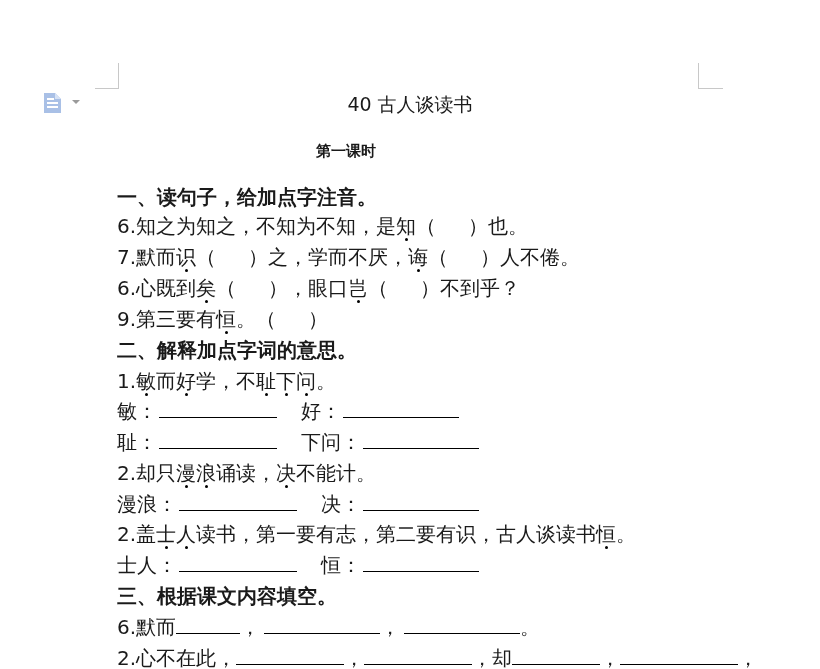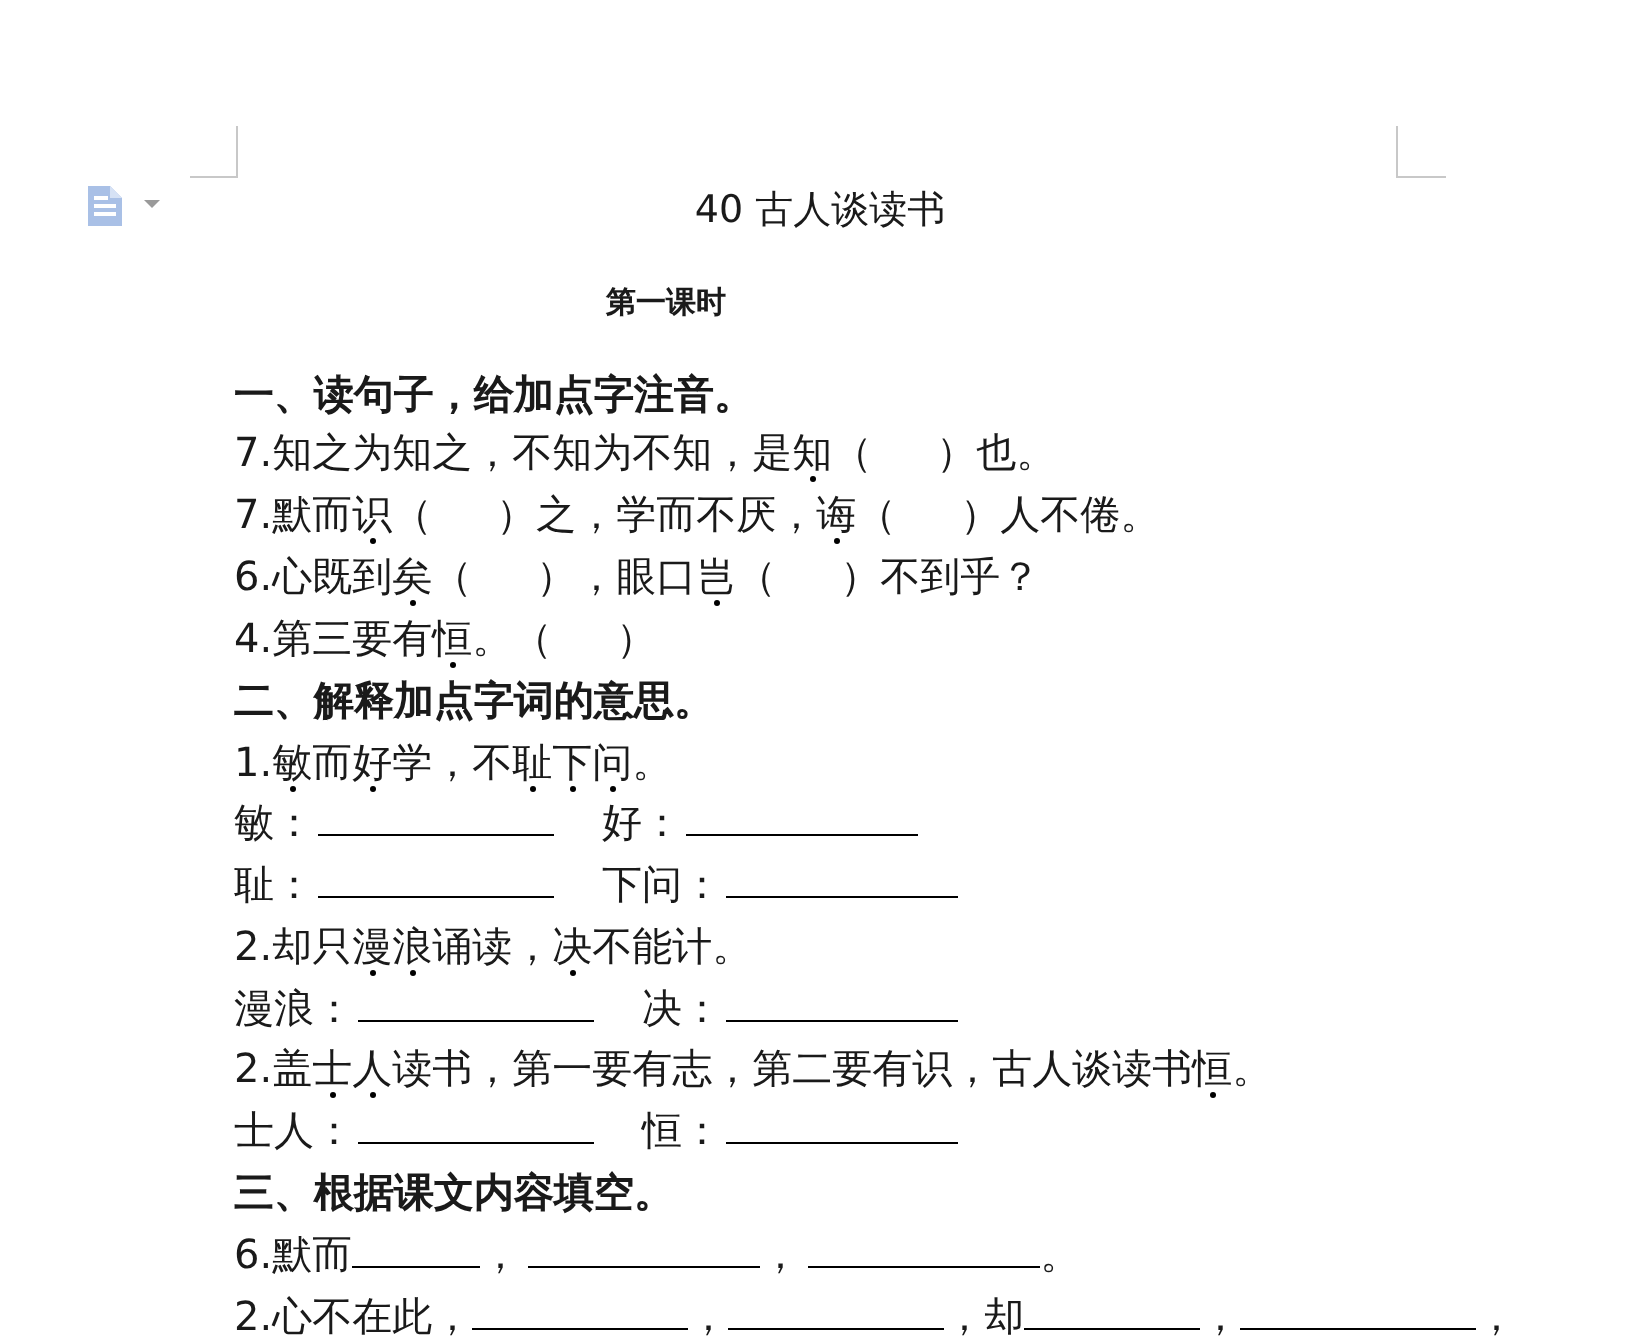--- a/index.html
+++ b/index.html
@@ -9,21 +9,21 @@
       font-family: "DejaVu Sans", "Liberation Sans", sans-serif;
       color:#1a1a1a;
     }
     .corner { position:absolute; border-color:#c8c8c8; border-style:solid; border-width:0; }
     .corner-tl { left:95px; top:63px; width:23px; height:25px; border-right-width:1px; border-bottom-width:1px; }
     .corner-tr { left:698px; top:63px; width:24px; height:25px; border-left-width:1px; border-bottom-width:1px; }
     .paste-icon { position:absolute; left:42px; top:92px; width:22px; height:22px; cursor:pointer; }
     .paste-caret { position:absolute; left:72px; top:100px; width:0; height:0;
       border-left:4px solid transparent; border-right:4px solid transparent; border-top:4px solid #9a9a9a; cursor:pointer; }
     .title { position:absolute; left:0; width:820px; top:92px; text-align:center; font-size:19px; }
-    .subtitle { position:absolute; left:3px; width:660px; top:142px; text-align:center; font-size:15px; font-weight:bold;font-family:Liberation Serif, serif; }
+    .subtitle { position:absolute; left:16px; width:660px; top:142px; text-align:center; font-size:15px; font-weight:bold;font-family:Liberation Serif, serif; }
     .line { position:absolute; left:117px; font-size:20px; white-space:nowrap; height:20px; line-height:20px; }
     .section { font-weight:bold; }
     .dot { position:relative; display:inline-block; }
     .dot::after { content:""; position:absolute; left:50%; bottom:-5px; width:3px; height:3px; margin-left:-1.5px; background:#000; border-radius:50%; }
     .blank { display:inline-block; border-bottom:1px solid #000; height:16px; vertical-align:baseline; }
     .paren-gap { display:inline-block; width:32px; }
   </style>
 </head>
 <body>
 
@@ -40,33 +40,33 @@
   </svg>
 </div>
 <div class="paste-caret"></div>
 
 <div class="title">40 古人谈读书</div>
 <div class="subtitle">第一课时</div>
 
 <div class="line section" style="top:187px">一、读句子，给加点字注音。</div>
 
 <div class="line" style="top:216px">
-  <span>7.知之为知之，不知为不知，是</span><span class="dot">知</span><span>（</span><span class="paren-gap"></span><span>）也。</span>
+  <span>6.知之为知之，不知为不知，是</span><span class="dot">知</span><span>（</span><span class="paren-gap"></span><span>）也。</span>
 </div>
 
 <div class="line" style="top:247px">
   <span>7.默而</span><span class="dot">识</span><span>（</span><span class="paren-gap"></span><span>）之，学而不厌，</span><span class="dot">诲</span><span>（</span><span class="paren-gap"></span><span>）人不倦。</span>
 </div>
 
 <div class="line" style="top:278px">
   <span>6.心既到</span><span class="dot">矣</span><span>（</span><span class="paren-gap"></span><span>），眼口</span><span class="dot">岂</span><span>（</span><span class="paren-gap"></span><span>）不到乎？</span>
 </div>
 
 <div class="line" style="top:309px">
-  <span>4.第三要有</span><span class="dot">恒</span><span>。（</span><span class="paren-gap"></span><span>）</span>
+  <span>9.第三要有</span><span class="dot">恒</span><span>。（</span><span class="paren-gap"></span><span>）</span>
 </div>
 
 <div class="line section" style="top:340px">二、解释加点字词的意思。</div>
 
 <div class="line" style="top:371px">
   <span>1.</span><span class="dot">敏</span><span>而</span><span class="dot">好</span><span>学，不</span><span class="dot">耻</span><span class="dot">下</span><span class="dot">问</span><span>。</span>
 </div>
 
 <div class="line" style="top:401px">
   <span>敏：</span><span class="blank" style="width:118px;margin-left:2px"></span><span style="display:inline-block;width:24px"></span><span>好：</span><span class="blank" style="width:116px;margin-left:2px"></span>

